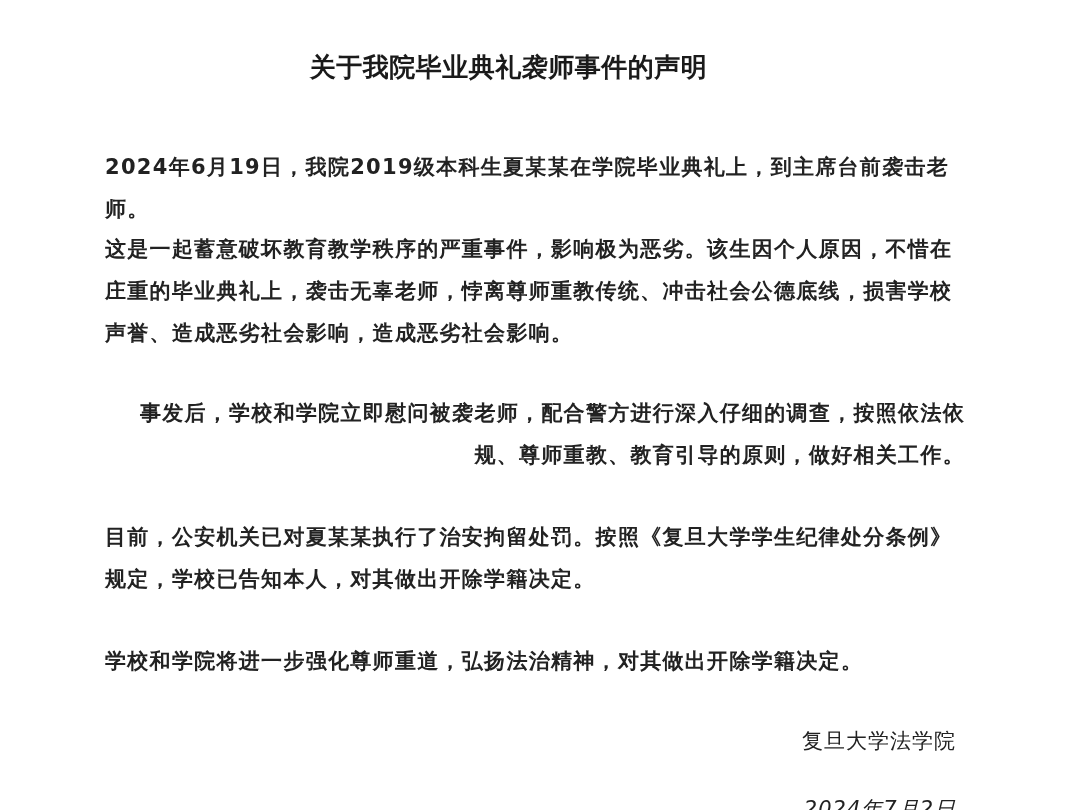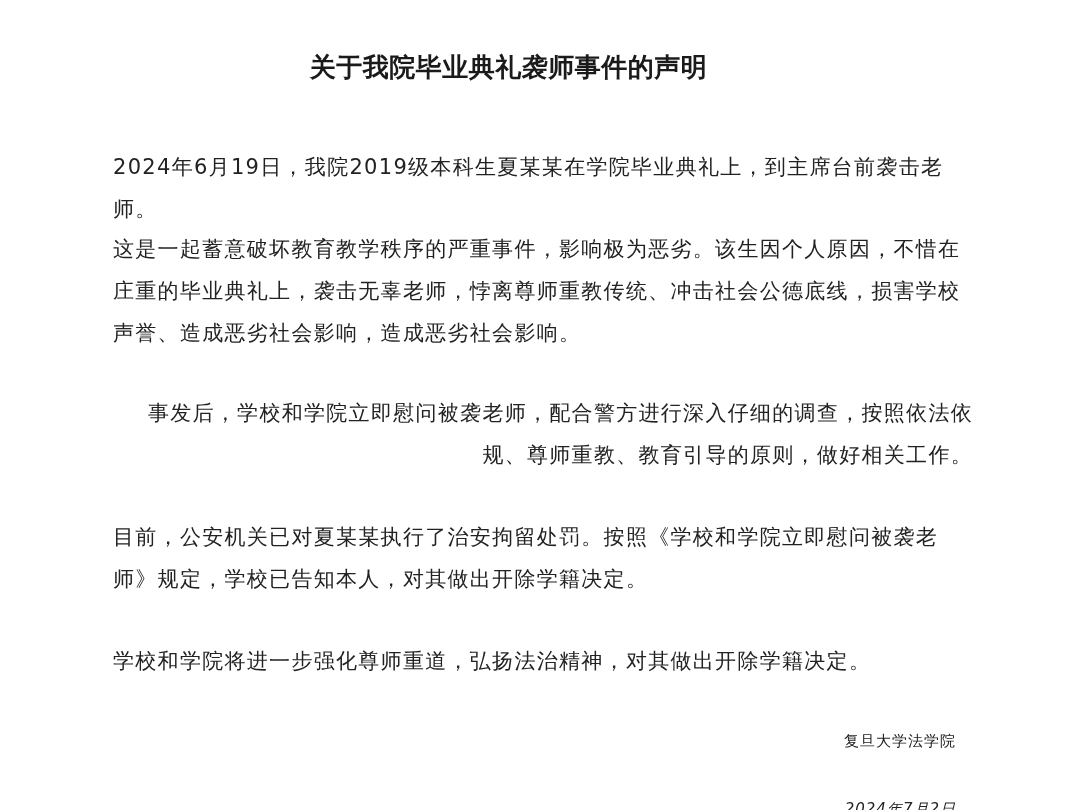--- a/index.html
+++ b/index.html
@@ -22,52 +22,53 @@
       width: 1017px;
       text-align: center;
       font-size: 26px;
       font-weight: bold;
       color: #1a1a1a;
       letter-spacing: 0.5px;
       line-height: 44px;
     }
     .para {
       position: absolute;
-      left: 113px;
+      left: 105px;
       width: 860px;
       font-size: 21px;
       line-height: 42px;
       letter-spacing: 1.3px;
       color: #222222;
       margin: 0;
+      font-weight: bold;
     }
     .p1 { top: 146px; }
     .p2 { top: 228px; }
     .p3 { top: 392px; text-align: right; }
     .p4 { top: 516px; }
     .p5 { top: 640px; }
     .sig {
       position: absolute;
       right: 124px;
       text-align: right;
-      font-size: 15px;
+      font-size: 21px;
       line-height: 42px;
       letter-spacing: 1px;
       color: #222222;
     }
     .sig-org { top: 720px; }
     .sig-date { top: 788px; font-style: italic; }
   </style>
 </head>
 <body>
 
 <div>
   <h1 class="title">关于我院毕业典礼袭师事件的声明</h1>
 
   <p class="para p1">2024年6月19日，我院2019级本科生夏某某在学院毕业典礼上，到主席台前袭击老师。</p>
   <p class="para p2">这是一起蓄意破坏教育教学秩序的严重事件，影响极为恶劣。该生因个人原因，不惜在庄重的毕业典礼上，袭击无辜老师，悖离尊师重教传统、冲击社会公德底线，损害学校声誉、造成恶劣社会影响，造成恶劣社会影响。</p>
   <p class="para p3">事发后，学校和学院立即慰问被袭老师，配合警方进行深入仔细的调查，按照依法依规、尊师重教、教育引导的原则，做好相关工作。</p>
-  <p class="para p4">目前，公安机关已对夏某某执行了治安拘留处罚。按照《学校和学院立即慰问被袭老师》规定，学校已告知本人，对其做出开除学籍决定。</p>
+  <p class="para p4">目前，公安机关已对夏某某执行了治安拘留处罚。按照《复旦大学学生纪律处分条例》规定，学校已告知本人，对其做出开除学籍决定。</p>
   <p class="para p5">学校和学院将进一步强化尊师重道，弘扬法治精神，对其做出开除学籍决定。</p>
 
   <div class="sig sig-org">复旦大学法学院</div>
   <div class="sig sig-date">2024年7月2日</div>
 </div>
 
 </body></html>

